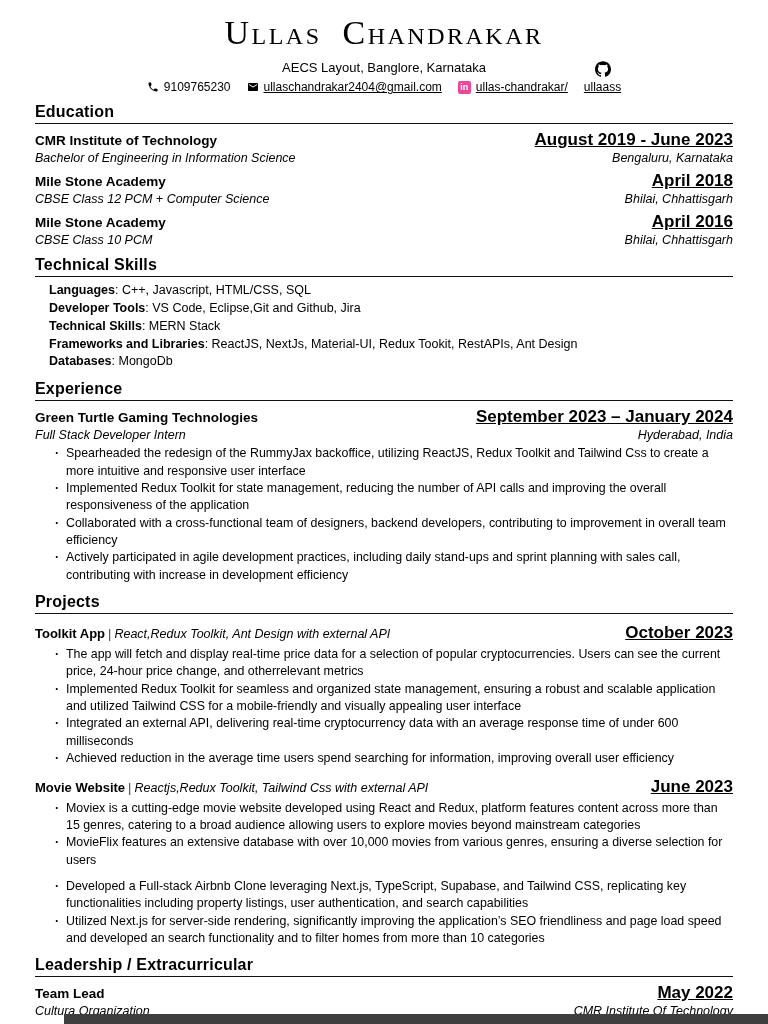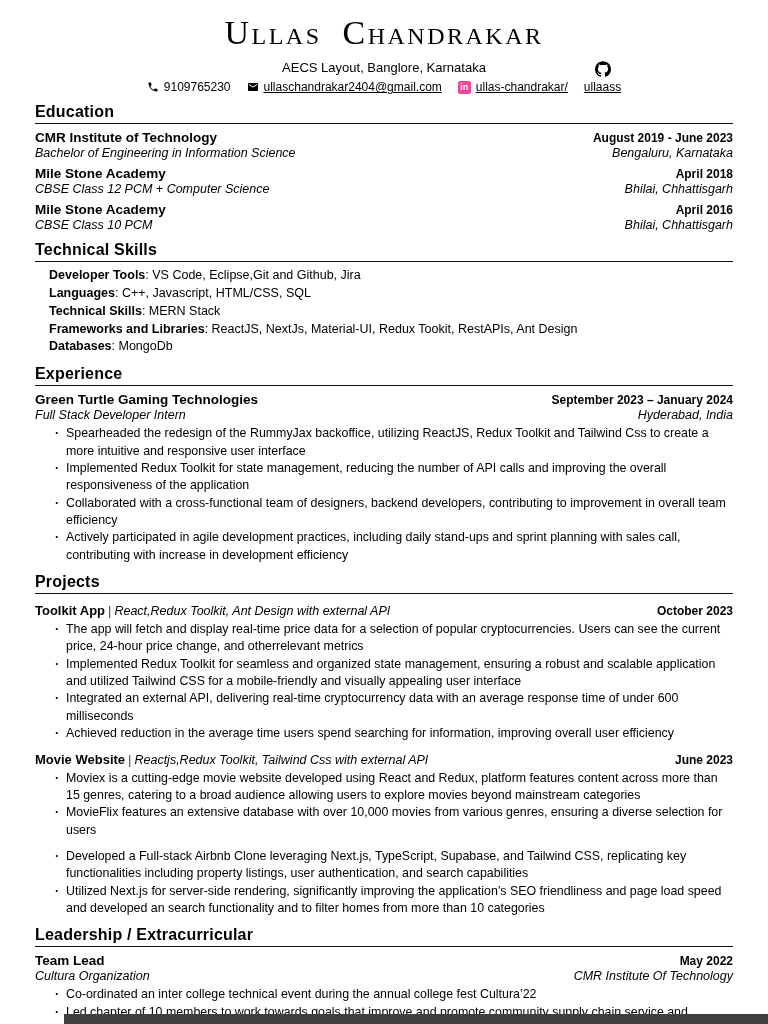--- a/index.html
+++ b/index.html
@@ -44,21 +44,21 @@
   }
 
   
   .section { margin-top:9px; }
   .section-title { font-size:16px; font-weight:bold; letter-spacing:0.2px; }
   .rule { border-top:1.6px solid #111; margin-top:2px; }
 
   .entry { margin-top:6px; }
   .entry-head { display:flex; justify-content:space-between; align-items:baseline; }
   .entry-head .left { font-weight:bold; font-size:13.5px; }
-  .entry-head .date { font-weight:bold; font-size:12px; white-space:nowrap; }
+  .entry-head .date { font-weight:bold; font-size:17px; white-space:nowrap;text-decoration:underline; }
   .entry-sub { display:flex; justify-content:space-between; font-style:italic; font-size:12.5px; margin-top:1px; }
 
   .b { font-weight:bold; }
   .i { font-style:italic; }
   .sep { padding:0 3px; color:#444; font-weight:normal; }
   .proj-title { font-size:13px; }
   .proj-title .stack { font-size:12.5px; font-weight:normal; }
 
   .skills-block { padding-left:14px; margin-top:5px; font-size:12.5px; line-height:1.42; }
 
@@ -152,22 +152,22 @@
         <span>CBSE Class 10 PCM</span>
         <span>Bhilai, Chhattisgarh</span>
       </div>
     </div>
   </div>
 
   <div class="section">
     <div class="section-title">Technical Skills</div>
     <div class="rule"></div>
     <div class="skills-block">
+      <div><span class="b">Languages</span><span>: C++, Javascript, HTML/CSS, SQL</span></div>
       <div><span class="b">Developer Tools</span><span>: VS Code, Eclipse,Git and Github, Jira</span></div>
-      <div><span class="b">Languages</span><span>: C++, Javascript, HTML/CSS, SQL</span></div>
       <div><span class="b">Technical Skills</span><span>: MERN Stack</span></div>
       <div><span class="b">Frameworks and Libraries</span><span>: ReactJS, NextJs, Material-UI, Redux Tookit, RestAPIs, Ant Design</span></div>
       <div><span class="b">Databases</span><span>: MongoDb</span></div>
     </div>
   </div>
 
   <div class="section">
     <div class="section-title">Experience</div>
     <div class="rule"></div>
 

